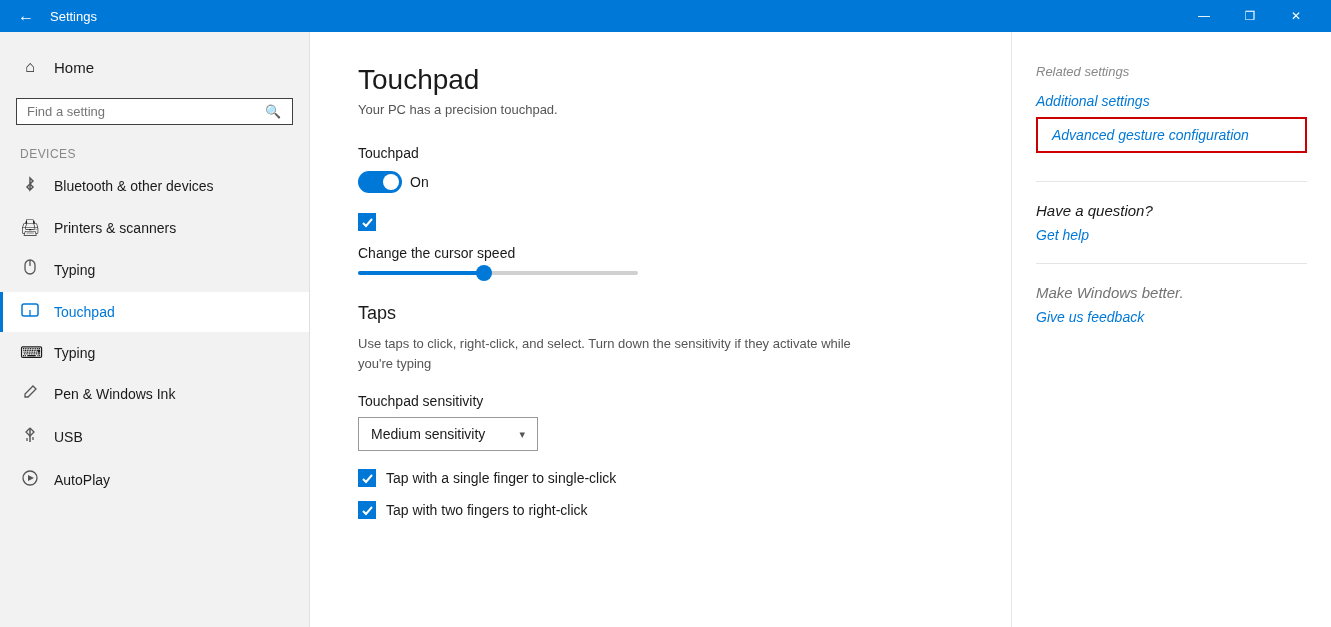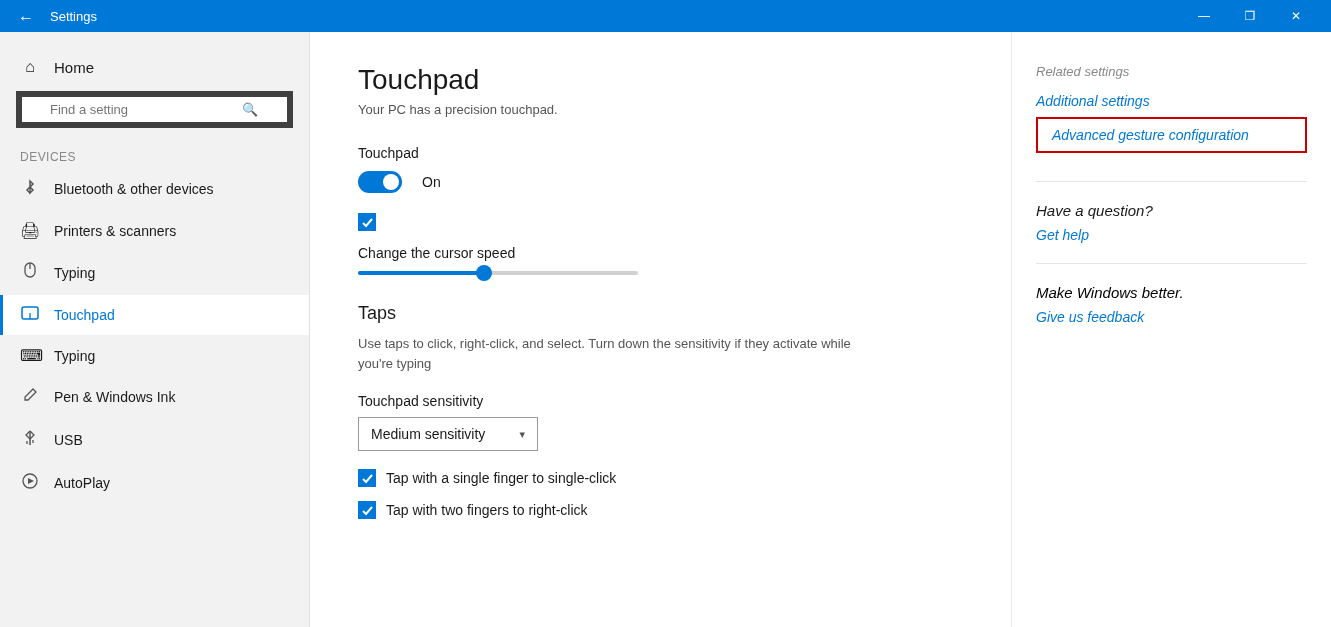--- a/index.html
+++ b/index.html
@@ -38,25 +38,25 @@
       border-right: 1px solid #e0e0e0;
       flex-shrink: 0;
       overflow-y: auto;
     }
     .sidebar-home {
       display: flex; align-items: center; gap: 14px;
       padding: 10px 20px;
       font-size: 15px; cursor: pointer;
     }
     .search-box {
-      margin: 5px 16px 16px;
+      margin: 12px 16px 16px;
       display: flex; align-items: center;
       background: white;
-      border: 6px solid #404040;
-      padding: 5px 28px;
+      border: 1px solid #404040;
+      padding: 5px 10px;
     }
     .search-box input {
       border: none; outline: none; background: transparent; flex: 1; font-size: 13px;
     }
     .search-icon { color: #666; font-size: 13px; }
     .sidebar-section-title {
       font-size: 12px; color: #888; padding: 6px 20px 4px; text-transform: uppercase; letter-spacing: 0.04em;
     }
     .sidebar-item {
       display: flex; align-items: center; gap: 14px;
@@ -77,21 +77,21 @@
       background: white;
       padding: 32px 48px;
       overflow-y: auto;
     }
     .page-title { font-size: 28px; font-weight: 300; margin-bottom: 6px; color: #1a1a1a; }
     .page-subtitle { font-size: 13px; color: #555; margin-bottom: 28px; }
 
     .section-label { font-size: 14px; color: #1a1a1a; margin-bottom: 10px; }
 
     
-    .toggle-row { display: flex; align-items: center; gap: 20px; margin-bottom: 20px; }
+    .toggle-row { display: flex; align-items: center; gap: 8px; margin-bottom: 20px; }
     .toggle {
       width: 44px; height: 22px; background: #0078d7; border-radius: 11px;
       position: relative; cursor: pointer; flex-shrink: 0;
     }
     .toggle-knob {
       position: absolute; top: 3px; right: 3px; width: 16px; height: 16px;
       background: white; border-radius: 50%;
     }
     .toggle-label { font-size: 14px; }
 
@@ -137,21 +137,21 @@
     }
     .related-title { font-size: 13px; color: #888; margin-bottom: 14px; }
     .related-link { color: #0078d7; font-size: 14px; cursor: pointer; margin-bottom: 8px; display: block; text-decoration: none; }
     .advanced-link {
       display: block; color: #0078d7; font-size: 14px; cursor: pointer;
       border: 2px solid #cc0000; padding: 8px 14px; text-decoration: none;
       margin-bottom: 28px;
     }
     .divider { height: 1px; background: #e5e5e5; margin: 20px 0; }
     .help-title { font-size: 15px; margin-bottom: 8px; color: #1a1a1a; }
-    .feedback-title { font-size: 15px; margin-bottom: 8px; color: #000000; }
+    .feedback-title { font-size: 15px; margin-bottom: 8px; color: #737373; }
   </style>
 </head>
 <body>
 
 <div class="title-bar">
   <div class="title-bar-left">
     <button class="title-bar-back">←</button>
     <span class="title-bar-title">Settings</span>
   </div>
   <div class="title-bar-controls">

